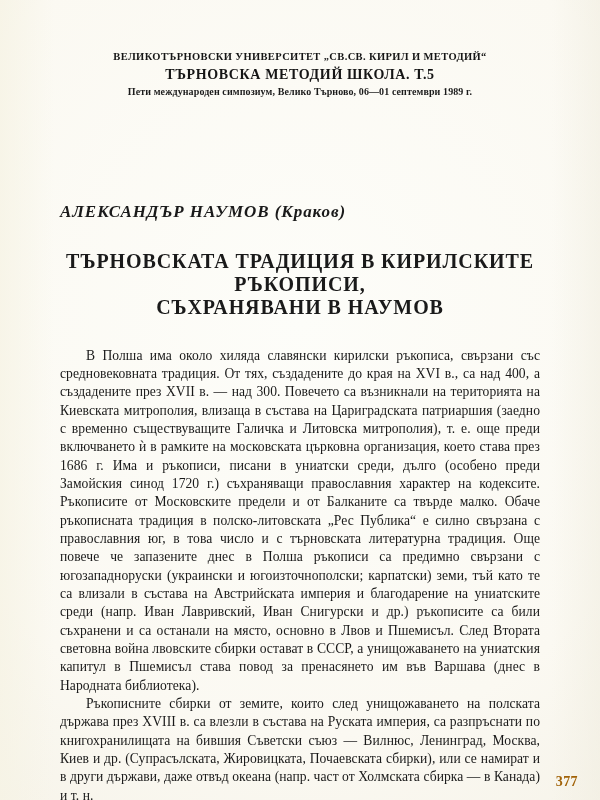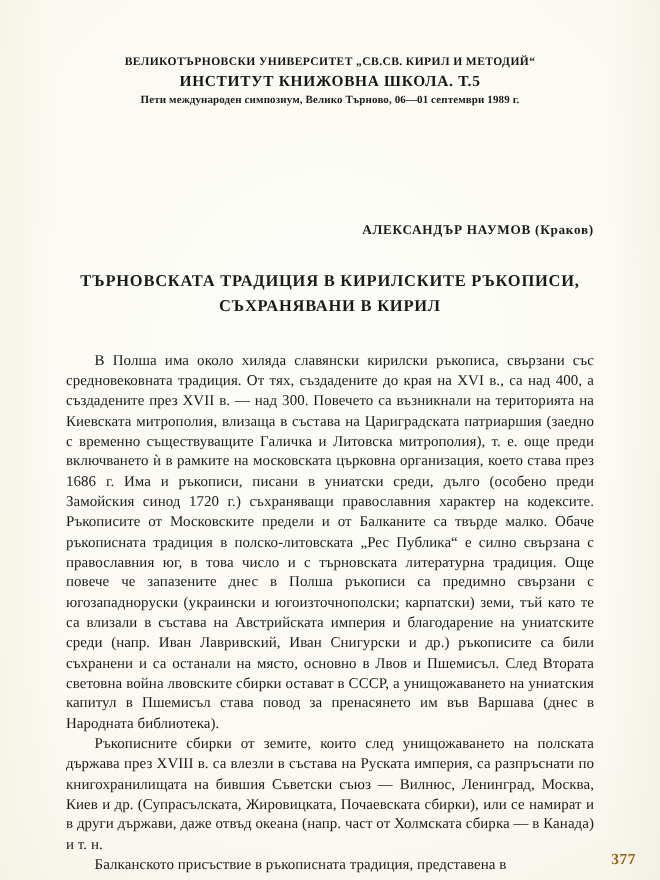--- a/index.html
+++ b/index.html
@@ -64,29 +64,30 @@
     font-size: 10px;
     line-height: 14px;
     font-weight: bold;
     letter-spacing: 0.01em;
     margin-top: 1px;
     color: #1b1b1b;
   }
 
   
   .author {
-    text-align: right;
-    font-size: 12px;
+    text-align: left;
+    font-size: 17px;
     font-weight: bold;
     letter-spacing: 0.055em;
     margin-top: 103px;
+    font-style: italic;
   }
   .title {
     text-align: center;
-    font-size: 15px;
+    font-size: 20px;
     font-weight: bold;
     letter-spacing: 0.045em;
     line-height: 23px;
     margin-top: 28px;
   }
 
   
   .body-text {
     margin-top: 28px;
     font-size: 13.6px;
@@ -114,29 +115,29 @@
 </style>
 </head>
 <body>
 
 <div class="paper"></div>
 
 <div class="page">
 
   <div class="masthead">
     <div class="masthead-line mast-1">ВЕЛИКОТЪРНОВСКИ УНИВЕРСИТЕТ „СВ.СВ. КИРИЛ И МЕТОДИЙ“</div>
-    <div class="masthead-line mast-3">ИНСТИТУТ КНИЖОВНА ШКОЛА. Т.5</div>
+    <div class="masthead-line mast-3">ТЪРНОВСКА МЕТОДИЙ ШКОЛА. Т.5</div>
     <div class="masthead-line mast-4">Пети международен симпозиум, Велико Търново, 06—01 септември 1989 г.</div>
   </div>
 
   <div class="author">АЛЕКСАНДЪР НАУМОВ (Краков)</div>
 
   <div class="title">
     <div>ТЪРНОВСКАТА ТРАДИЦИЯ В КИРИЛСКИТЕ РЪКОПИСИ,</div>
-    <div>СЪХРАНЯВАНИ В КИРИЛ</div>
+    <div>СЪХРАНЯВАНИ В НАУМОВ</div>
   </div>
 
   <div class="body-text">
     <p>В Полша има около хиляда славянски кирилски ръкописа, свързани със средновековната традиция. От тях, създадените до края на XVI в., са над 400, а създадените през XVII в. — над 300. Повечето са възникнали на територията на Киевската митрополия, влизаща в състава на Цариградската патриаршия (заедно с временно съществуващите Галичка и Литовска митрополия), т. е. още преди включването ѝ в рамките на московската църковна организация, което става през 1686 г. Има и ръкописи, писани в униатски среди, дълго (особено преди Замойския синод 1720 г.) съхраняващи православния характер на кодексите. Ръкописите от Московските предели и от Балканите са твърде малко. Обаче ръкописната традиция в полско-литовската „Рес Публика“ е силно свързана с православния юг, в това число и с търновската литературна традиция. Още повече че запазените днес в Полша ръкописи са предимно свързани с югозападноруски (украински и югоизточнополски; карпатски) земи, тъй като те са влизали в състава на Австрийската империя и благодарение на униатските среди (напр. Иван Лавривский, Иван Снигурски и др.) ръкописите са били съхранени и са останали на място, основно в Лвов и Пшемисъл. След Втората световна война лвовските сбирки остават в СССР, а унищожаването на униатския капитул в Пшемисъл става повод за пренасянето им във Варшава (днес в Народната библиотека).</p>
     <p>Ръкописните сбирки от земите, които след унищожаването на полската държава през XVIII в. са влезли в състава на Руската империя, са разпръснати по книгохранилищата на бившия Съветски съюз — Вилнюс, Ленинград, Москва, Киев и др. (Супрасълската, Жировицката, Почаевската сбирки), или се намират и в други държави, даже отвъд океана (напр. част от Холмската сбирка — в Канада) и т. н.</p>
     <p>Балканското присъствие в ръкописната традиция, представена в</p>
   </div>
 
   <div class="folio">377</div>
 

